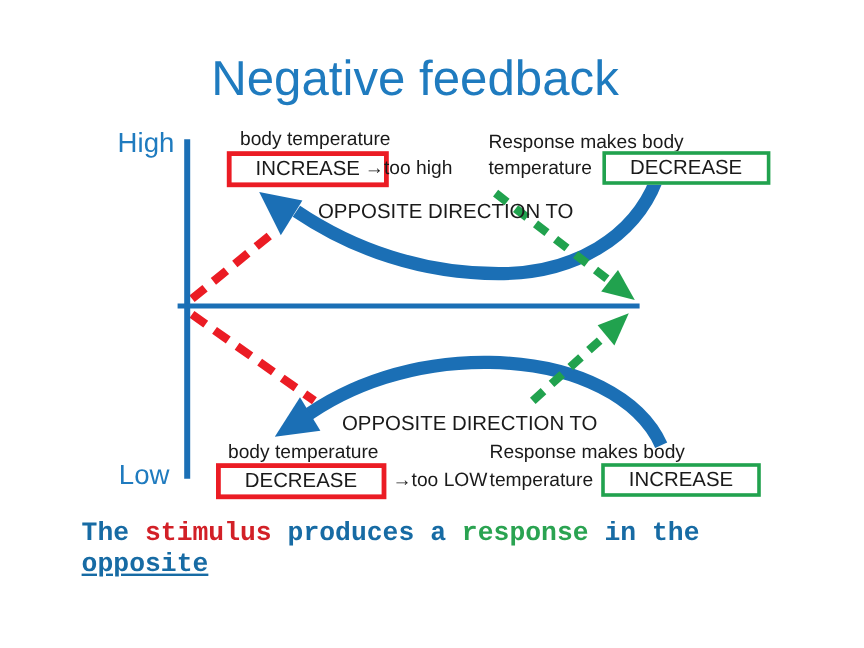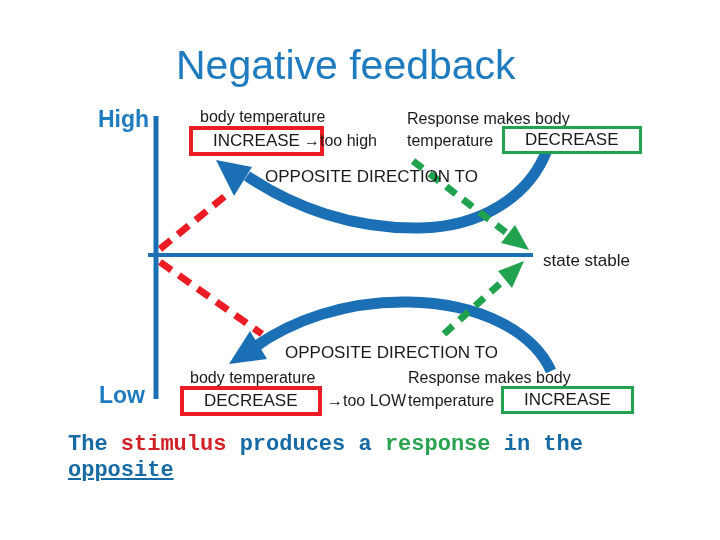--- a/index.html
+++ b/index.html
@@ -6,21 +6,21 @@
   #slide{
     position:relative;width:720px;height:540px;background:#ffffff;overflow:hidden;
     font-family:"Liberation Sans", sans-serif;
   }
   .abs{position:absolute;white-space:nowrap;}
   #diagram-svg{position:absolute;left:0;top:0;z-index:1;}
   .txt{z-index:2;}
   .title{
     left:176px;top:42px;font-size:41px;font-weight:400;color:#1F7BBF;letter-spacing:0px;
   }
-  .axis-label{font-size:23px;font-weight:700;color:#1F7BBF;}
+  .axis-label{font-size:23px;font-weight:400;color:#1F7BBF;}
   .black-sm{font-size:16px;color:#1A1A1A;}
   .black-md{font-size:17px;color:#1A1A1A;}
   .boxed{
     display:inline-block;font-size:17px;color:#1A1A1A;background:#ffffff;
     padding:1px 20px;line-height:20px;
   }
   .red-box{border:4px solid #EB1C24;}
   .green-box{border:3px solid #21A24E;}
   .summary{
     font-size:22px;font-weight:700;color:#176BA4;line-height:1.18;white-space:normal;font-family:Liberation Mono, monospace;
@@ -61,21 +61,20 @@
   <div class="abs txt black-sm" style="left:200px;top:108px;">body temperature</div>
   <div class="abs txt boxed red-box" style="left:189px;top:126px;">INCREASE</div>
   <div class="abs txt black-sm" style="left:304px;top:132px;">→too high</div>
 
   <div class="abs txt black-md" style="left:265px;top:167px;">OPPOSITE DIRECTION TO</div>
 
   <div class="abs txt black-sm" style="left:407px;top:110px;">Response makes body</div>
   <div class="abs txt black-sm" style="left:407px;top:132px;">temperature</div>
   <div class="abs txt boxed green-box" style="left:502px;top:126px;">DECREASE</div>
 
-  <div class="abs txt black-md" style="left:543px;top:251px;">state stable</div>
 
   <div class="abs txt black-md" style="left:285px;top:343px;">OPPOSITE DIRECTION TO</div>
 
   <div class="abs txt black-sm" style="left:190px;top:369px;">body temperature</div>
   <div class="abs txt boxed red-box" style="left:180px;top:386px;">DECREASE</div>
   <div class="abs txt black-sm" style="left:287px;top:392px;margin-left:40px;">→too LOW</div>
 
   <div class="abs txt black-sm" style="left:408px;top:369px;">Response makes body</div>
   <div class="abs txt black-sm" style="left:408px;top:392px;">temperature</div>
   <div class="abs txt boxed green-box" style="left:501px;top:386px;">INCREASE</div>

